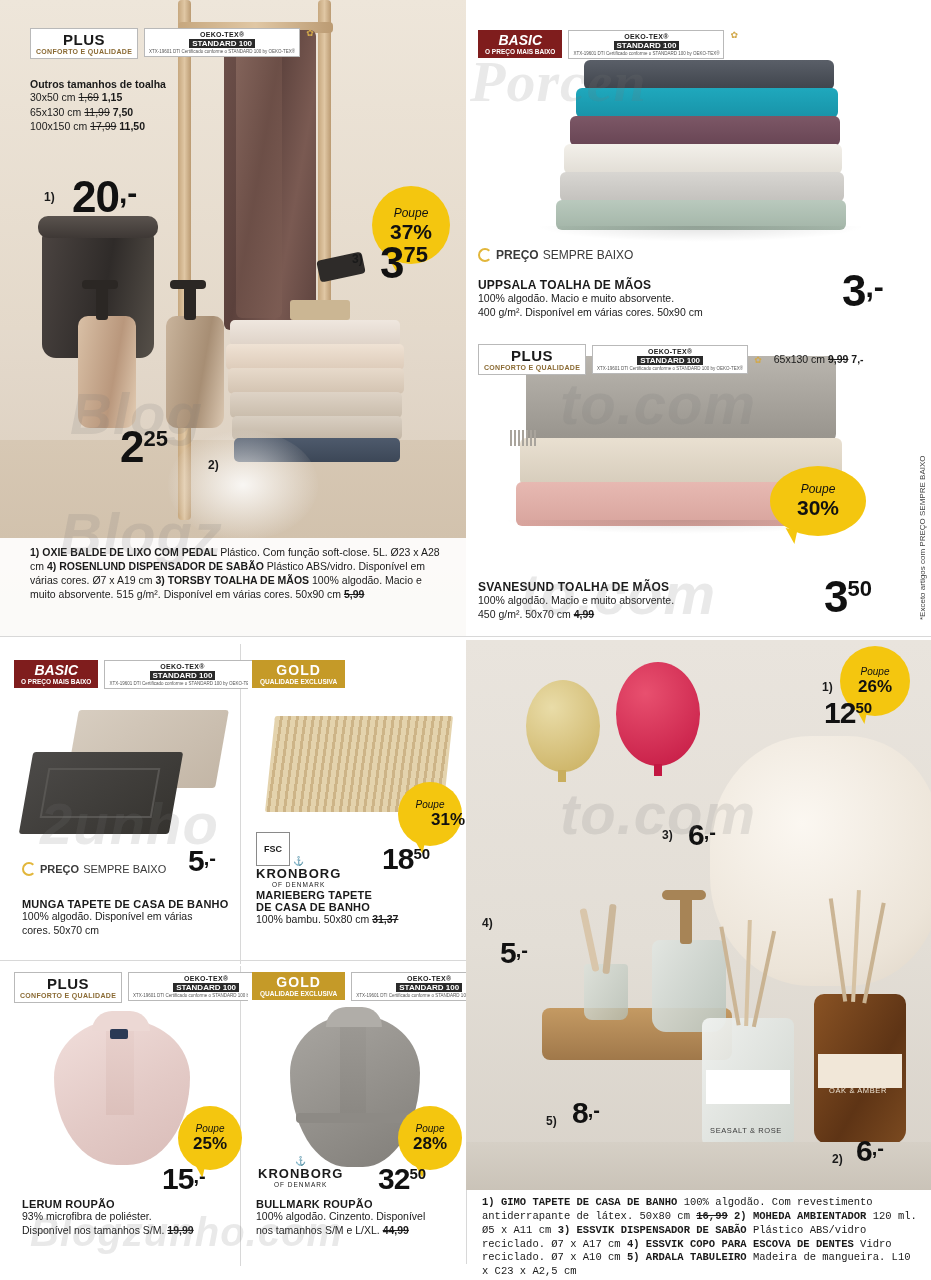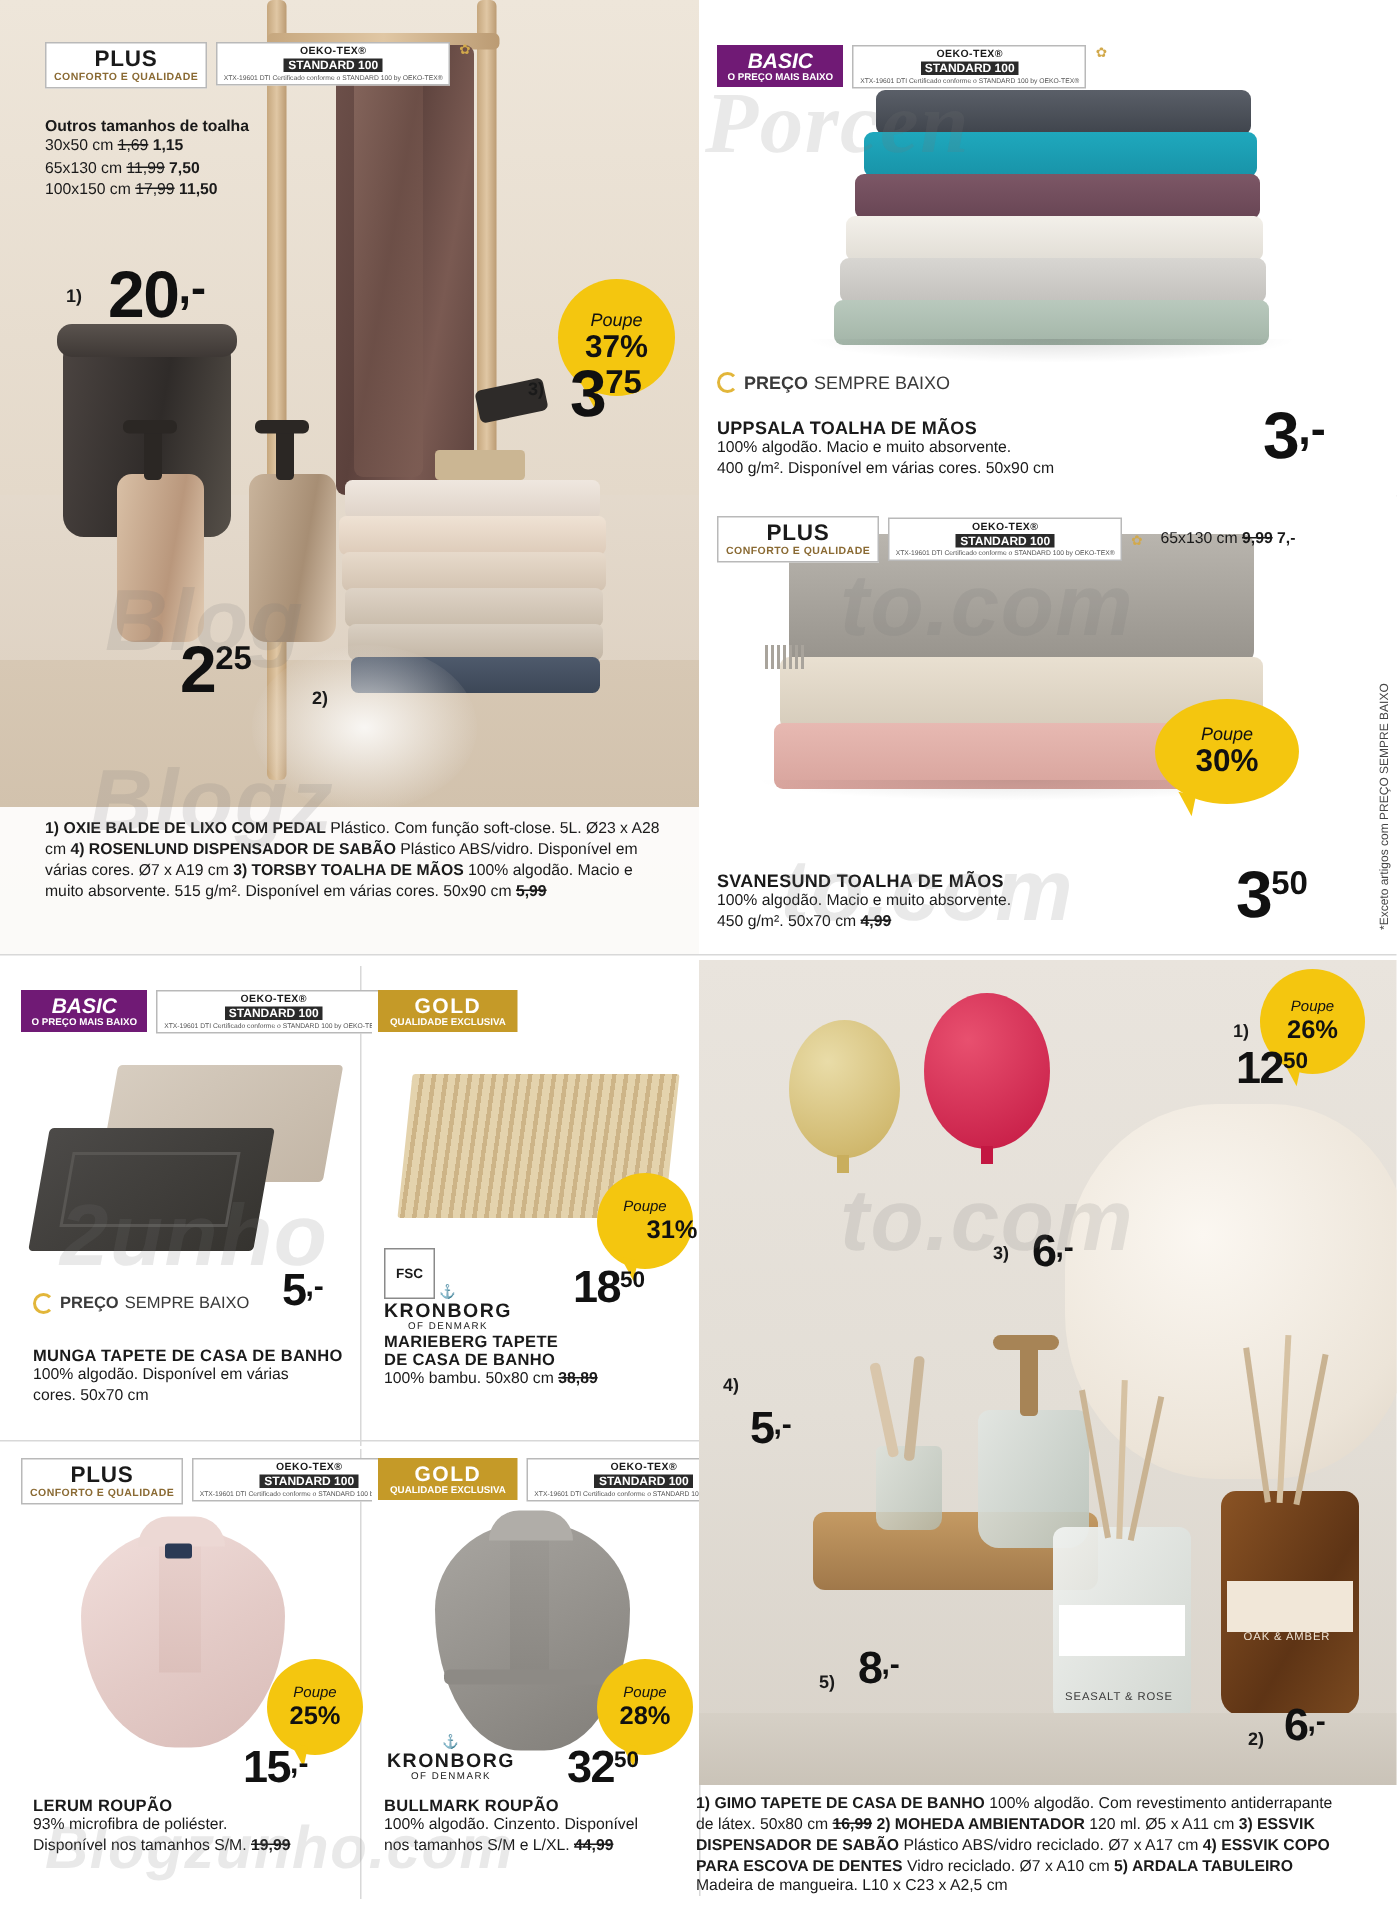--- a/index.html
+++ b/index.html
@@ -22,21 +22,21 @@
 
   
   .badge-row { display:flex; gap:6px; align-items:flex-start; }
   .badge {
     border:1px solid #b9b9b9; background:#fff;
     text-align:center; padding:3px 5px; line-height:1.05;
   }
   .badge-plus .b1 { font-weight:bold; font-size:15px; letter-spacing:.5px; }
   .badge-plus .b2 { font-size:7px; font-weight:bold; color:#8a6a33; letter-spacing:.3px; }
   .badge-basic {
-    background:#701a75; color:#fff; border:none; padding:3px 7px;
+    background:#7f1d1d; color:#fff; border:none; padding:3px 7px;
   }
   .badge-basic .b1 { font-weight:bold; font-size:14px; font-style:italic; }
   .badge-basic .b2 { font-size:6.5px; font-weight:bold; line-height:1.1; }
   .badge-gold {
     background:#c59a28; color:#fff; border:none; padding:3px 8px;
   }
   .badge-gold .b1 { font-weight:bold; font-size:14px; letter-spacing:1px; }
   .badge-gold .b2 { font-size:6.5px; font-weight:bold; line-height:1.1; }
   .badge-oeko {
     border:1px solid #b9b9b9; background:#fff; padding:2px 4px;
@@ -436,21 +436,21 @@
       <span class="int">18</span>
       <span class="dec">50</span>
     </span>
   </div>
 
   <div style="position:absolute;left:256px;top:868px;width:200px;margin-top:21px;">
     <div class="prod-title" style="font-size:11px;">MARIEBERG TAPETE</div>
     <div class="prod-title" style="font-size:11px;">DE CASA DE BANHO</div>
     <div class="desc">
       <span>100% bambu. 50x80 cm</span>
-      <b class="strike">38,89</b>
+      <b class="strike">31,37</b>
     </div>
   </div>
 
   <div class="ph" id="scene-robe1">
     <div style="position:absolute;left:44px;top:34px;width:136px;height:146px;border-radius:50% 50% 46% 46%/40% 40% 60% 60%;background:linear-gradient(150deg,#f1dedb,#e3cac6 55%,#d9bcb8);"></div>
     <div style="position:absolute;left:96px;top:34px;width:28px;height:96px;background:linear-gradient(180deg,#e9d2ce,#dcc0bb);"></div>
     <div style="position:absolute;left:82px;top:26px;width:58px;height:20px;border-radius:30px 30px 0 0;background:#ecd8d4;"></div>
     <div style="position:absolute;left:100px;top:44px;width:18px;height:10px;background:#2b3a55;border-radius:2px;"></div>
   </div>
 
@@ -610,21 +610,21 @@
   </div>
 
   <div style="position:absolute;left:856px;top:1138px;">
     <span class="num-tag" style="position:absolute;left:-24px;top:14px;">2)</span>
     <span class="price price-sm">
       <span class="int">6</span>
       <span class="dash">,-</span>
     </span>
   </div>
 
-  <div class="desc" style="position:absolute;left:464px;top:1196px;width:436px;">
+  <div class="desc" style="position:absolute;left:482px;top:1196px;width:436px;font-family:Liberation Mono, monospace;">
     <b>1) GIMO TAPETE DE CASA DE BANHO</b><span> 100% algodão. Com revestimento antiderrapante de látex. 50x80 cm </span><b class="strike">16,99</b><b> 2) MOHEDA AMBIENTADOR</b><span> 120 ml. Ø5 x A11 cm </span><b>3) ESSVIK DISPENSADOR DE SABÃO</b><span> Plástico ABS/vidro reciclado. Ø7 x A17 cm </span><b>4) ESSVIK COPO PARA ESCOVA DE DENTES</b><span> Vidro reciclado. Ø7 x A10 cm </span><b>5) ARDALA TABULEIRO</b><span> Madeira de mangueira. L10 x C23 x A2,5 cm</span>
   </div>
 
   <div class="watermark" style="left:470px;top:48px;font-family:Liberation Serif, serif;">Porcen</div>
   <div class="watermark" style="left:70px;top:380px;">Blog</div>
   <div class="watermark" style="left:560px;top:370px;">to.com</div>
   <div class="watermark" style="left:60px;top:500px;">Blogz</div>
   <div class="watermark" style="left:520px;top:560px;">to.com</div>
   <div class="watermark" style="left:40px;top:790px;">2unho</div>
   <div class="watermark" style="left:560px;top:780px;">to.com</div>

